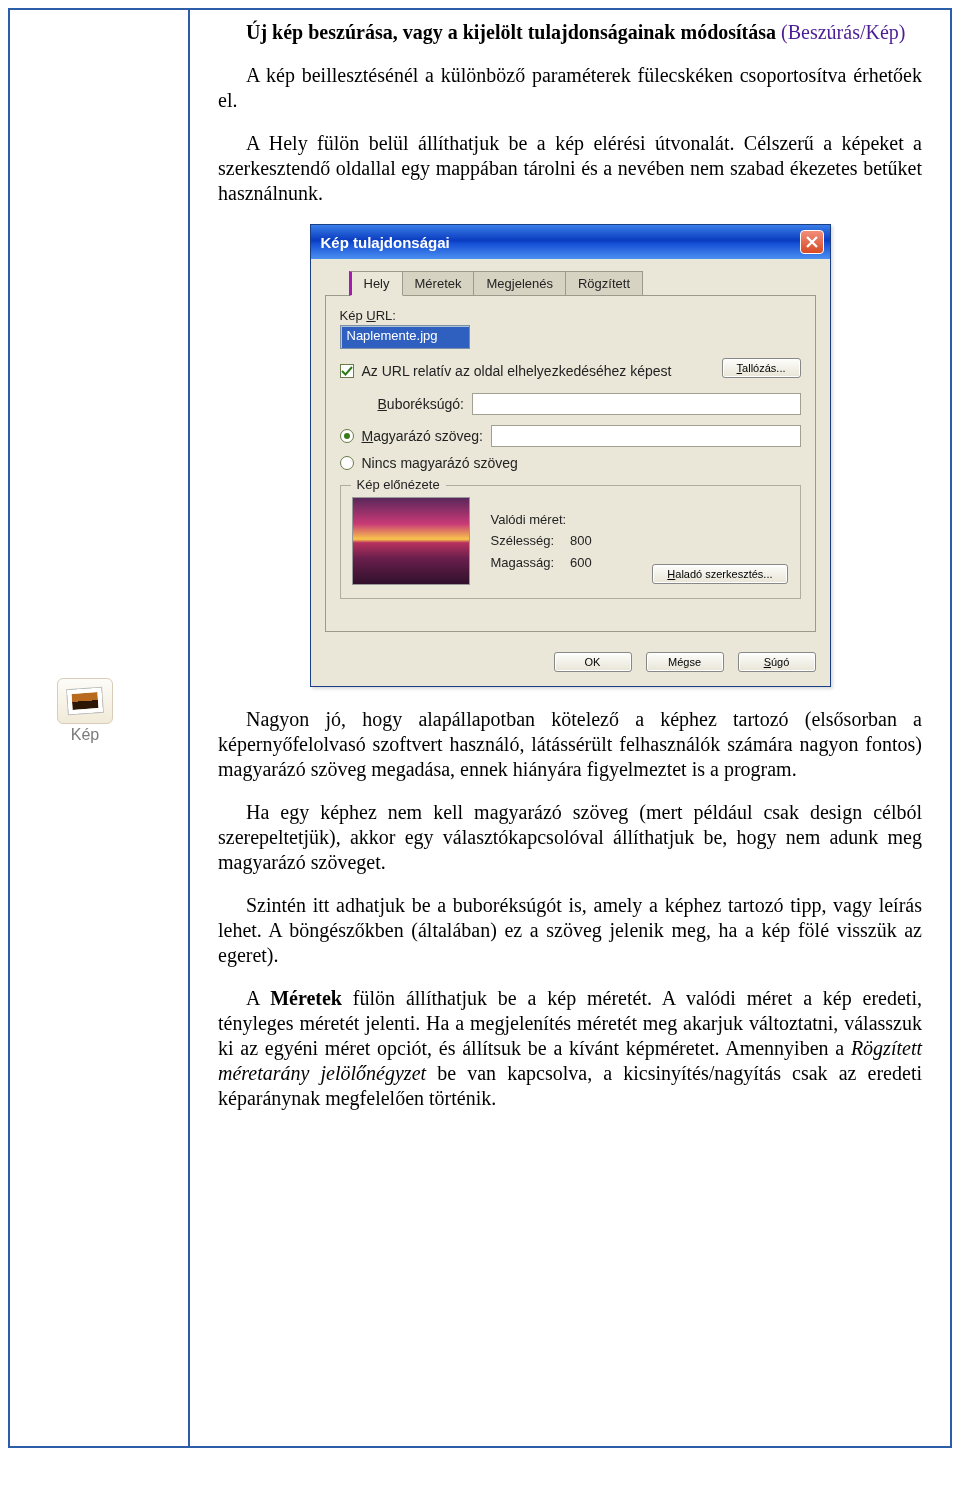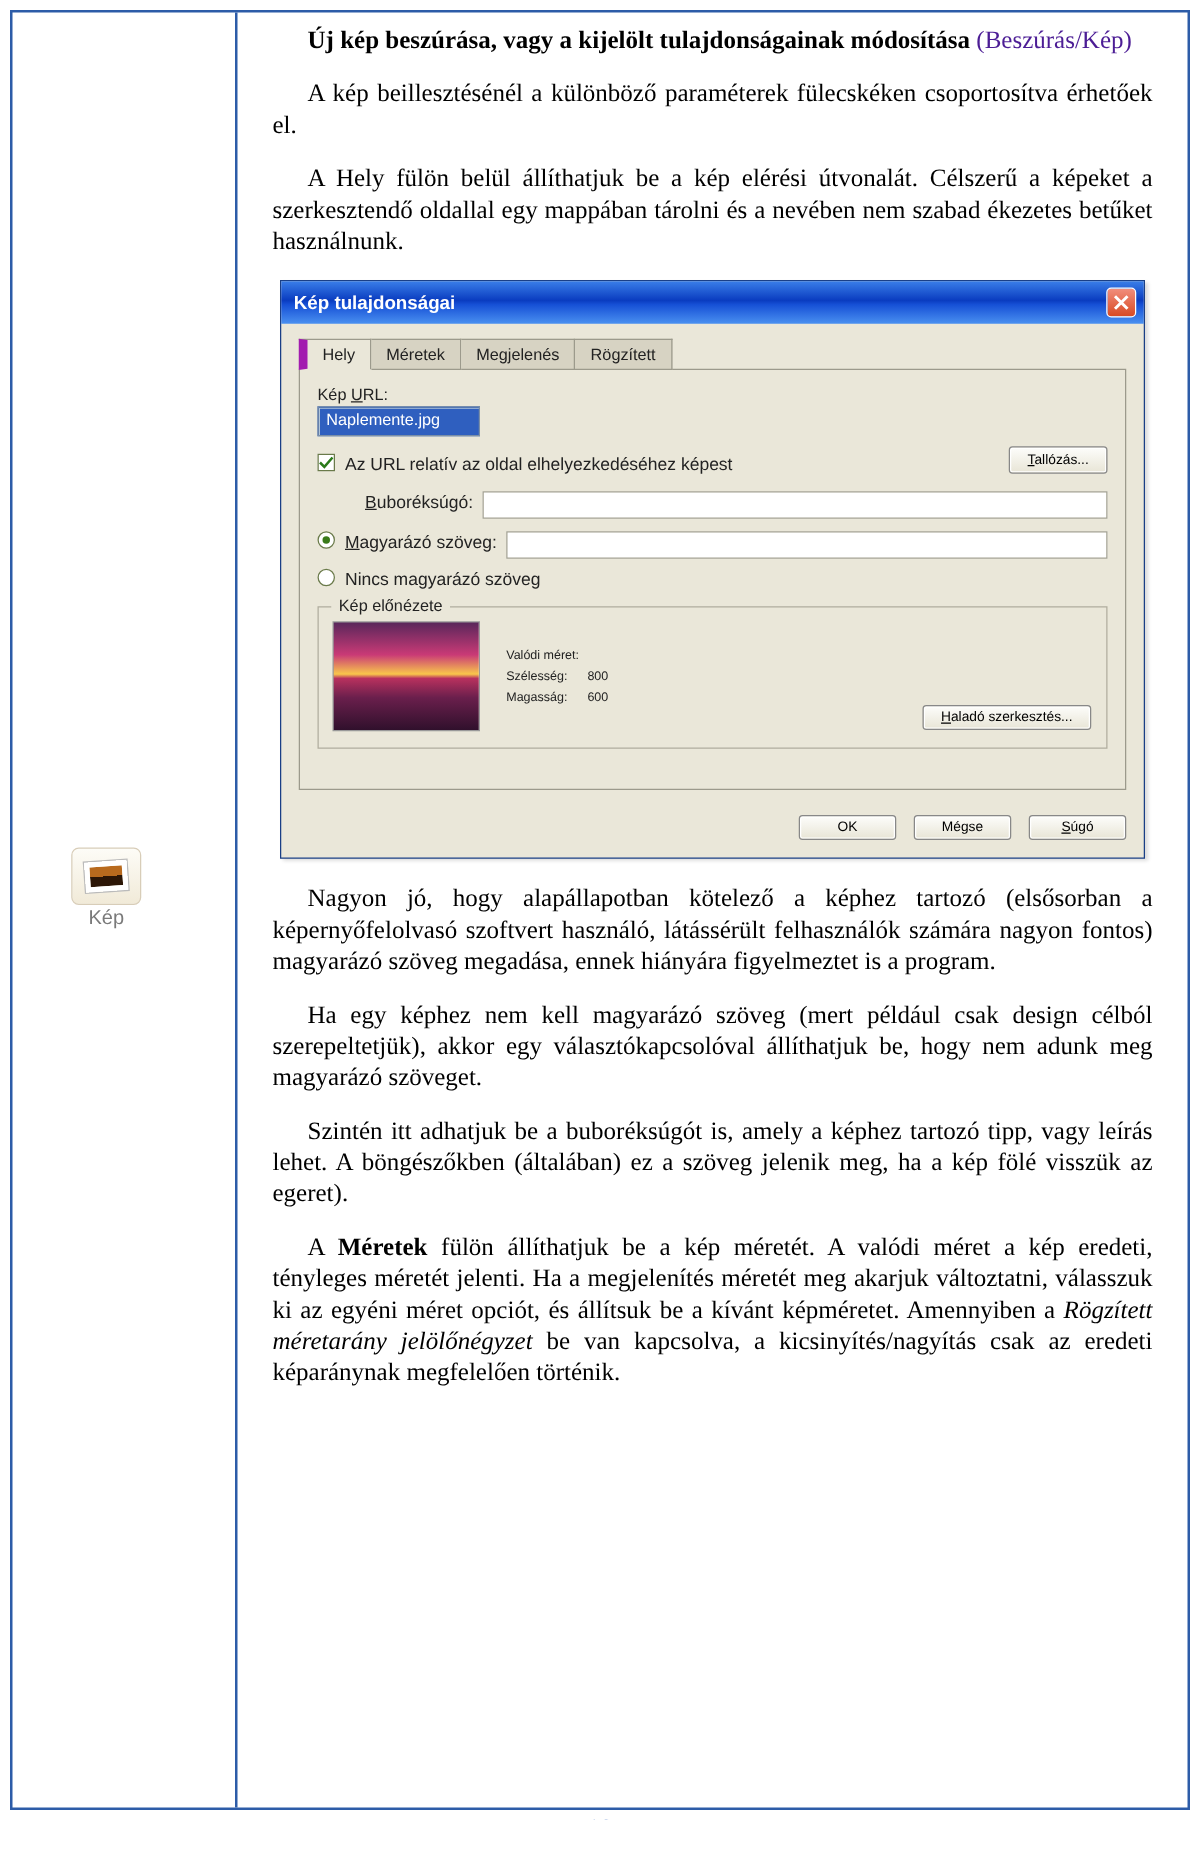--- a/index.html
+++ b/index.html
@@ -58,21 +58,21 @@
     width: 34px; height: 24px;
     background: linear-gradient(#b86a1e 50%, #2c1606 50%);
     border: 4px solid #fff;
     box-shadow: 0 0 0 1px #bbb;
     transform: rotate(-4deg);
   }
   .kep-label { font-family: Tahoma, sans-serif; font-size: 16px; color: #7a7a7a; }
 
   
   .dialog {
-    width: 692px;
+    width: 521px;
     margin: 8px auto 20px auto;
     border: 1px solid #1a3f86;
     background: #eae7d9;
     font-family: Tahoma, Arial, sans-serif;
     font-size: 14px;
     color: #222;
     box-shadow: 2px 2px 3px rgba(0,0,0,0.15);
   }
   .titlebar {
     height: 34px;
@@ -97,40 +97,40 @@
     background: #d7d3c3;
     font-size: 13px;
     position: relative;
   }
   .tab.active {
     background: #eae7d9;
     border-bottom: 1px solid #eae7d9;
     z-index: 2;
   }
   .tab:not(.active) { border-left: none; }
-  .tab:first-child { border-left:7px solid #a21caf; }
+  .tab:first-child { border-left:3px solid #a21caf;margin-left:24px; }
 
   .tabpane {
     border: 1px solid #9c9a8c;
     padding: 12px 14px 32px 14px;
     background: #eae7d9;
   }
   .field-label { font-size: 13px; margin-bottom: 2px; display:block; }
   .under { text-decoration: underline; }
   .url-input {
     width: 100%; height: 24px;
     border: 1px solid #7b8fa6;
     background: #fff;
     font-size: 13px;
     padding: 2px 6px;
     box-shadow: inset 1px 1px 0 #b0c4d8;
   }
   .url-input.sel { background:#2f5fbf; color:#fff; border:1px solid #7b8fa6; width:130px; margin-bottom:8px; }
 
-  .row { display:flex; gap:8px; margin-top:6px; }
+  .row { display:flex; align-items:center; gap:8px; margin-top:6px; }
   .row.between { justify-content:space-between; }
   .chk { width:14px; height:14px; border:1px solid #6a7a4a; background:#fff; display:inline-flex; align-items:center; justify-content:center; }
   .chk svg { width:12px; height:12px; }
   .radio { width:14px; height:14px; border-radius:50%; border:1px solid #6a7a4a; background:#fff; display:inline-flex; align-items:center; justify-content:center; }
   .radio .dot { width:6px; height:6px; border-radius:50%; background:#3a7a1a; }
 
   .winbtn {
     border:1px solid #888; border-radius:3px;
     background: linear-gradient(#fdfdfb,#e8e5d6);
     padding: 3px 14px; font-size:11px;
@@ -145,21 +145,21 @@
   .preview-group .legend {
     position:absolute; top:-9px; left:10px;
     background:#eae7d9; padding:0 6px; font-size:13px;
   }
   .preview-row { display:flex; align-items:center; gap:20px; }
   .thumb {
     width:116px; height:86px;
     background: linear-gradient(180deg,#5a275b 0%,#c93a76 30%,#f9c64b 48%,#b8315e 52%,#6a1f4c 70%,#30102c 100%);
     box-shadow: 0 0 0 1px #999;
   }
-  .dims { font-size:10px; line-height:1.5; }
+  .dims { font-size:13px; line-height:1.5; }
   .dims td:first-child { padding-right:14px; }
 
   .dlg-footer {
     display:flex; justify-content:flex-end; gap:14px;
     padding: 10px 14px 14px 14px;
   }
 
   .pagenum {
     position:absolute; bottom:-30px; left:0; right:0;
     text-align:center; font-size:22px; color:#1a52b5;

